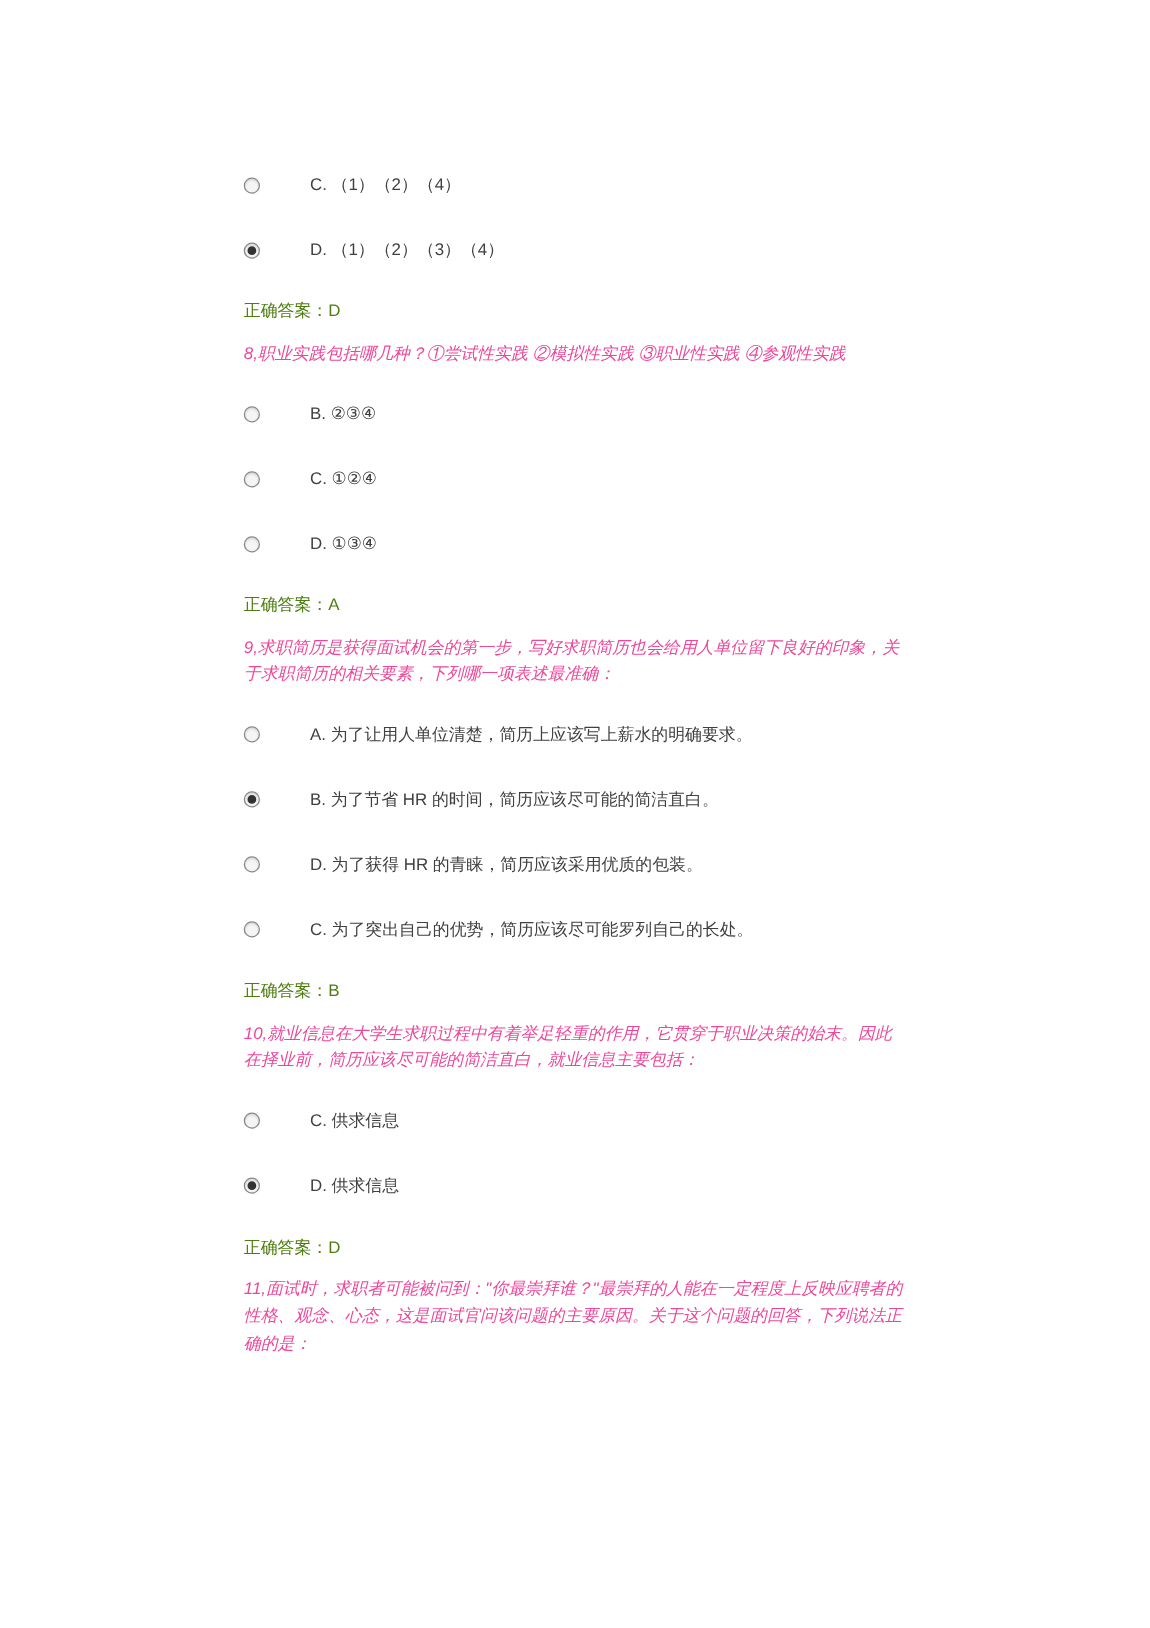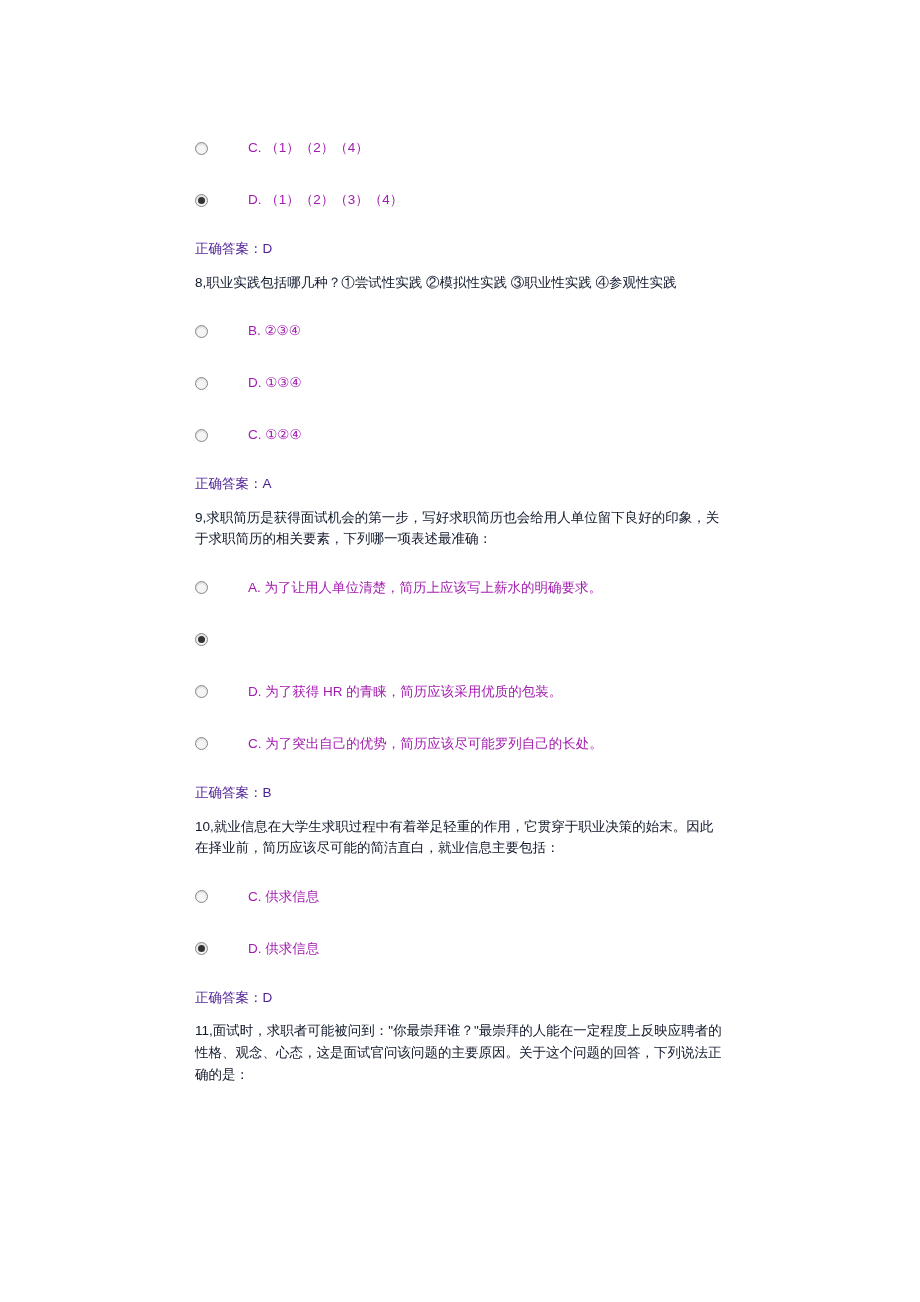--- a/index.html
+++ b/index.html
@@ -10,22 +10,23 @@
       font-family: "Microsoft YaHei", "SimSun", sans-serif;
       font-size: 13.5px;
       line-height: 1.6;
       color: #000;
     }
     .page {
       width: 920px;
       padding: 110px 195px 100px 195px;
     }
     .question-text {
-      color: #0f172a;
+      color: #ec4899;
       margin: 12px 0 6px 0;
+      font-style: italic;
     }
     .options {
       margin: 8px 0 12px 0;
     }
     .option-row {
       display: flex;
       align-items: center;
       margin: 18px 0;
       min-height: 28px;
     }
@@ -45,25 +46,25 @@
     }
     .radio.selected::after {
       content: "";
       position: absolute;
       top: 2px; left: 2px;
       width: 7px; height: 7px;
       border-radius: 50%;
       background: #333;
     }
     .option-label {
-      color: #a21caf;
+      color: #404040;
       text-align: right;
     }
     .answer {
-      color: #4c1d95;
+      color: #4d7c0f;
       margin: 14px 0 10px 0;
     }
   </style>
 </head>
 <body>
 
 <div class="page" id="page-root">
     <div class="options">
       <div class="option-row tall">
         <span class="radio"></span>
@@ -76,36 +77,37 @@
     </div>
     <div class="answer">正确答案：D</div>
     <div class="question-text">8,职业实践包括哪几种？①尝试性实践 ②模拟性实践 ③职业性实践 ④参观性实践</div>
     <div class="options">
       <div class="option-row tall">
         <span class="radio"></span>
         <span class="option-label">B.  ②③④</span>
       </div>
       <div class="option-row tall">
         <span class="radio"></span>
-        <span class="option-label">D.  ①③④</span>
+        <span class="option-label">C.  ①②④</span>
       </div>
       <div class="option-row tall">
         <span class="radio"></span>
-        <span class="option-label">C.  ①②④</span>
+        <span class="option-label">D.  ①③④</span>
       </div>
     </div>
     <div class="answer">正确答案：A</div>
     <div class="question-text">9,求职简历是获得面试机会的第一步，写好求职简历也会给用人单位留下良好的印象，关于求职简历的相关要素，下列哪一项表述最准确：</div>
     <div class="options">
       <div class="option-row tall">
         <span class="radio"></span>
         <span class="option-label">A.  为了让用人单位清楚，简历上应该写上薪水的明确要求。</span>
       </div>
       <div class="option-row tall">
         <span class="radio selected"></span>
+        <span class="option-label">B.  为了节省 HR 的时间，简历应该尽可能的简洁直白。</span>
       </div>
       <div class="option-row tall">
         <span class="radio"></span>
         <span class="option-label">D.  为了获得 HR 的青睐，简历应该采用优质的包装。</span>
       </div>
       <div class="option-row tall">
         <span class="radio"></span>
         <span class="option-label">C.  为了突出自己的优势，简历应该尽可能罗列自己的长处。</span>
       </div>
     </div>

